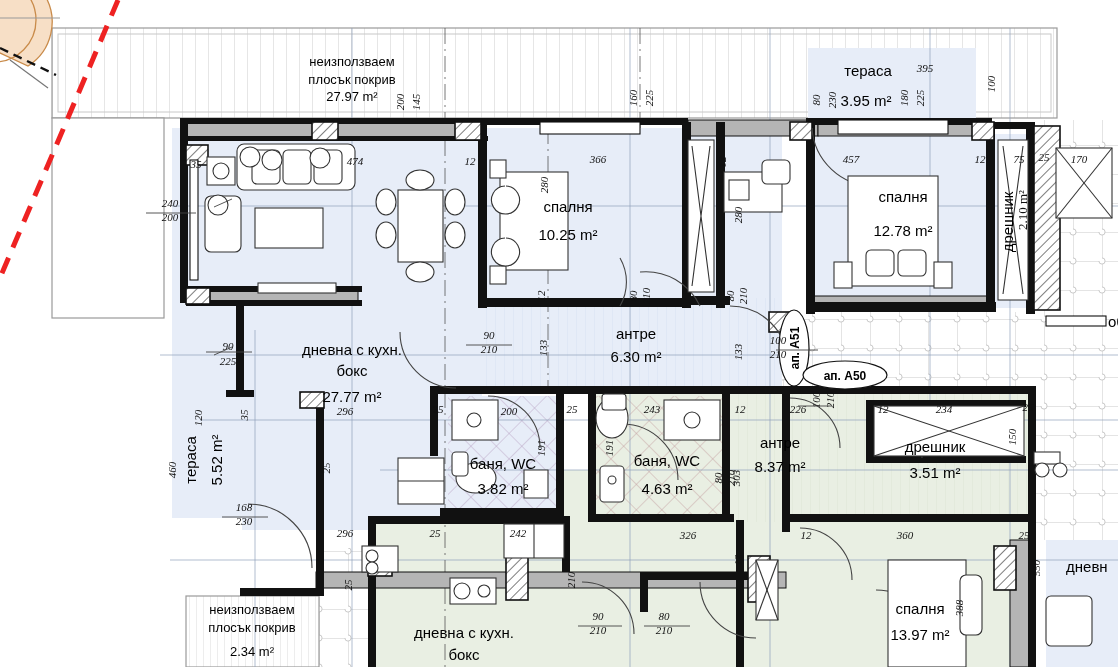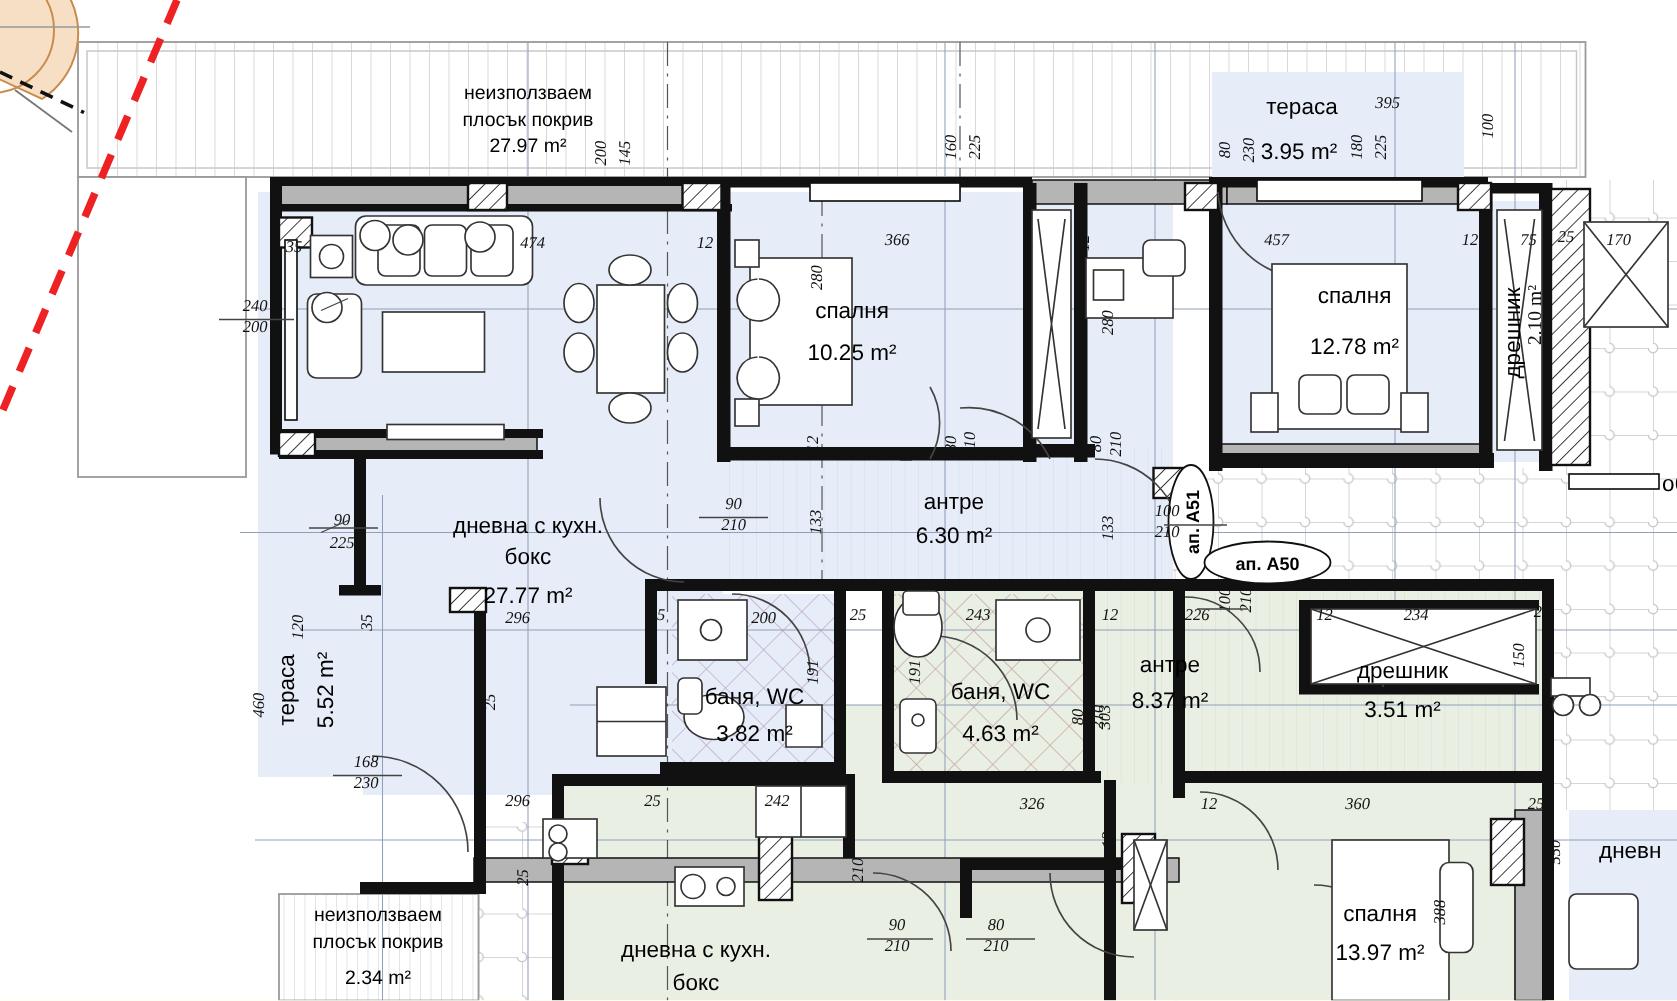--- a/index.html
+++ b/index.html
@@ -1,19 +1,19 @@
 <!DOCTYPE html>
 <html><head>
 <meta charset="utf-8">
 <title>Floor Plan</title>
 <style>
   html,body{margin:0;padding:0;background:#fff;}
   body{width:1118px;height:667px;overflow:hidden;
        font-family:"Liberation Sans","DejaVu Sans",sans-serif;}
-  #plan{position:relative;width:1118px;height:667px;background:#fef9c3;}
+  #plan{position:relative;width:1118px;height:667px;background:#4d7c0f;}
   svg{display:block;}
   .txt{font-family:"Liberation Sans","DejaVu Sans",sans-serif;fill:#000;}
   .room-name{font-size:15px;}
   .room-area{font-size:15px;}
   .roof-lbl{font-size:13px;}
   .dim{font-family:"Liberation Serif","DejaVu Serif",serif;font-style:italic;font-size:11px;fill:#111;}
   .apt{font-size:12px;font-weight:bold;}
 </style>
 </head>
 <body>

